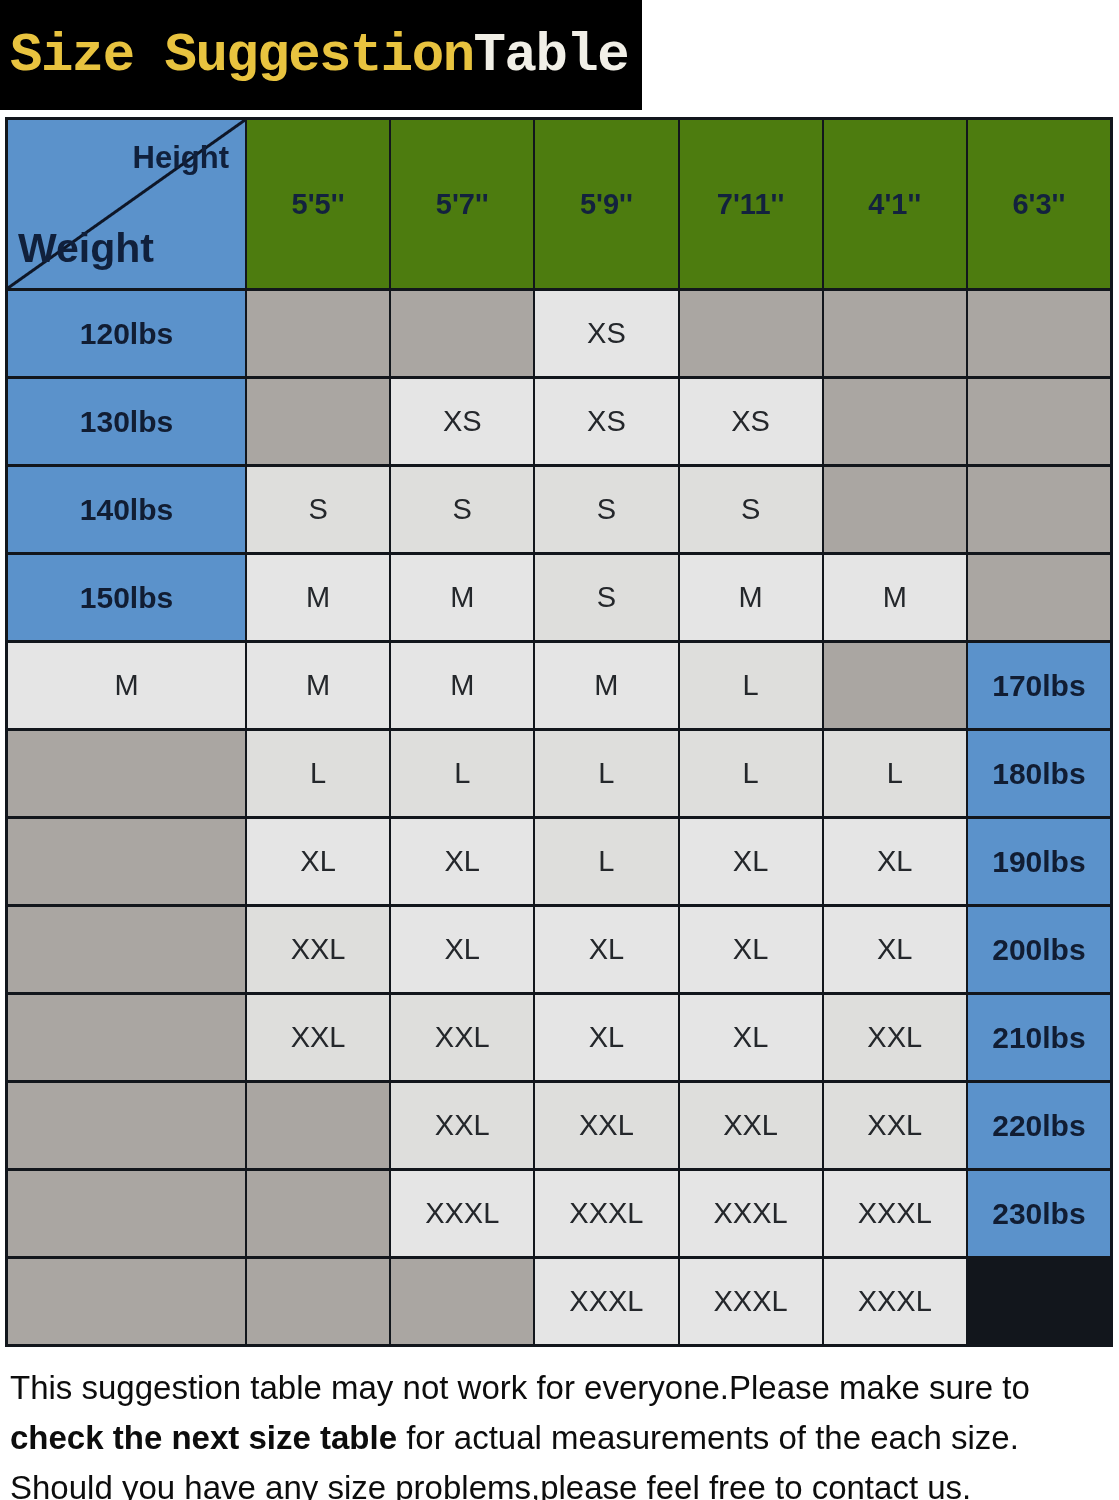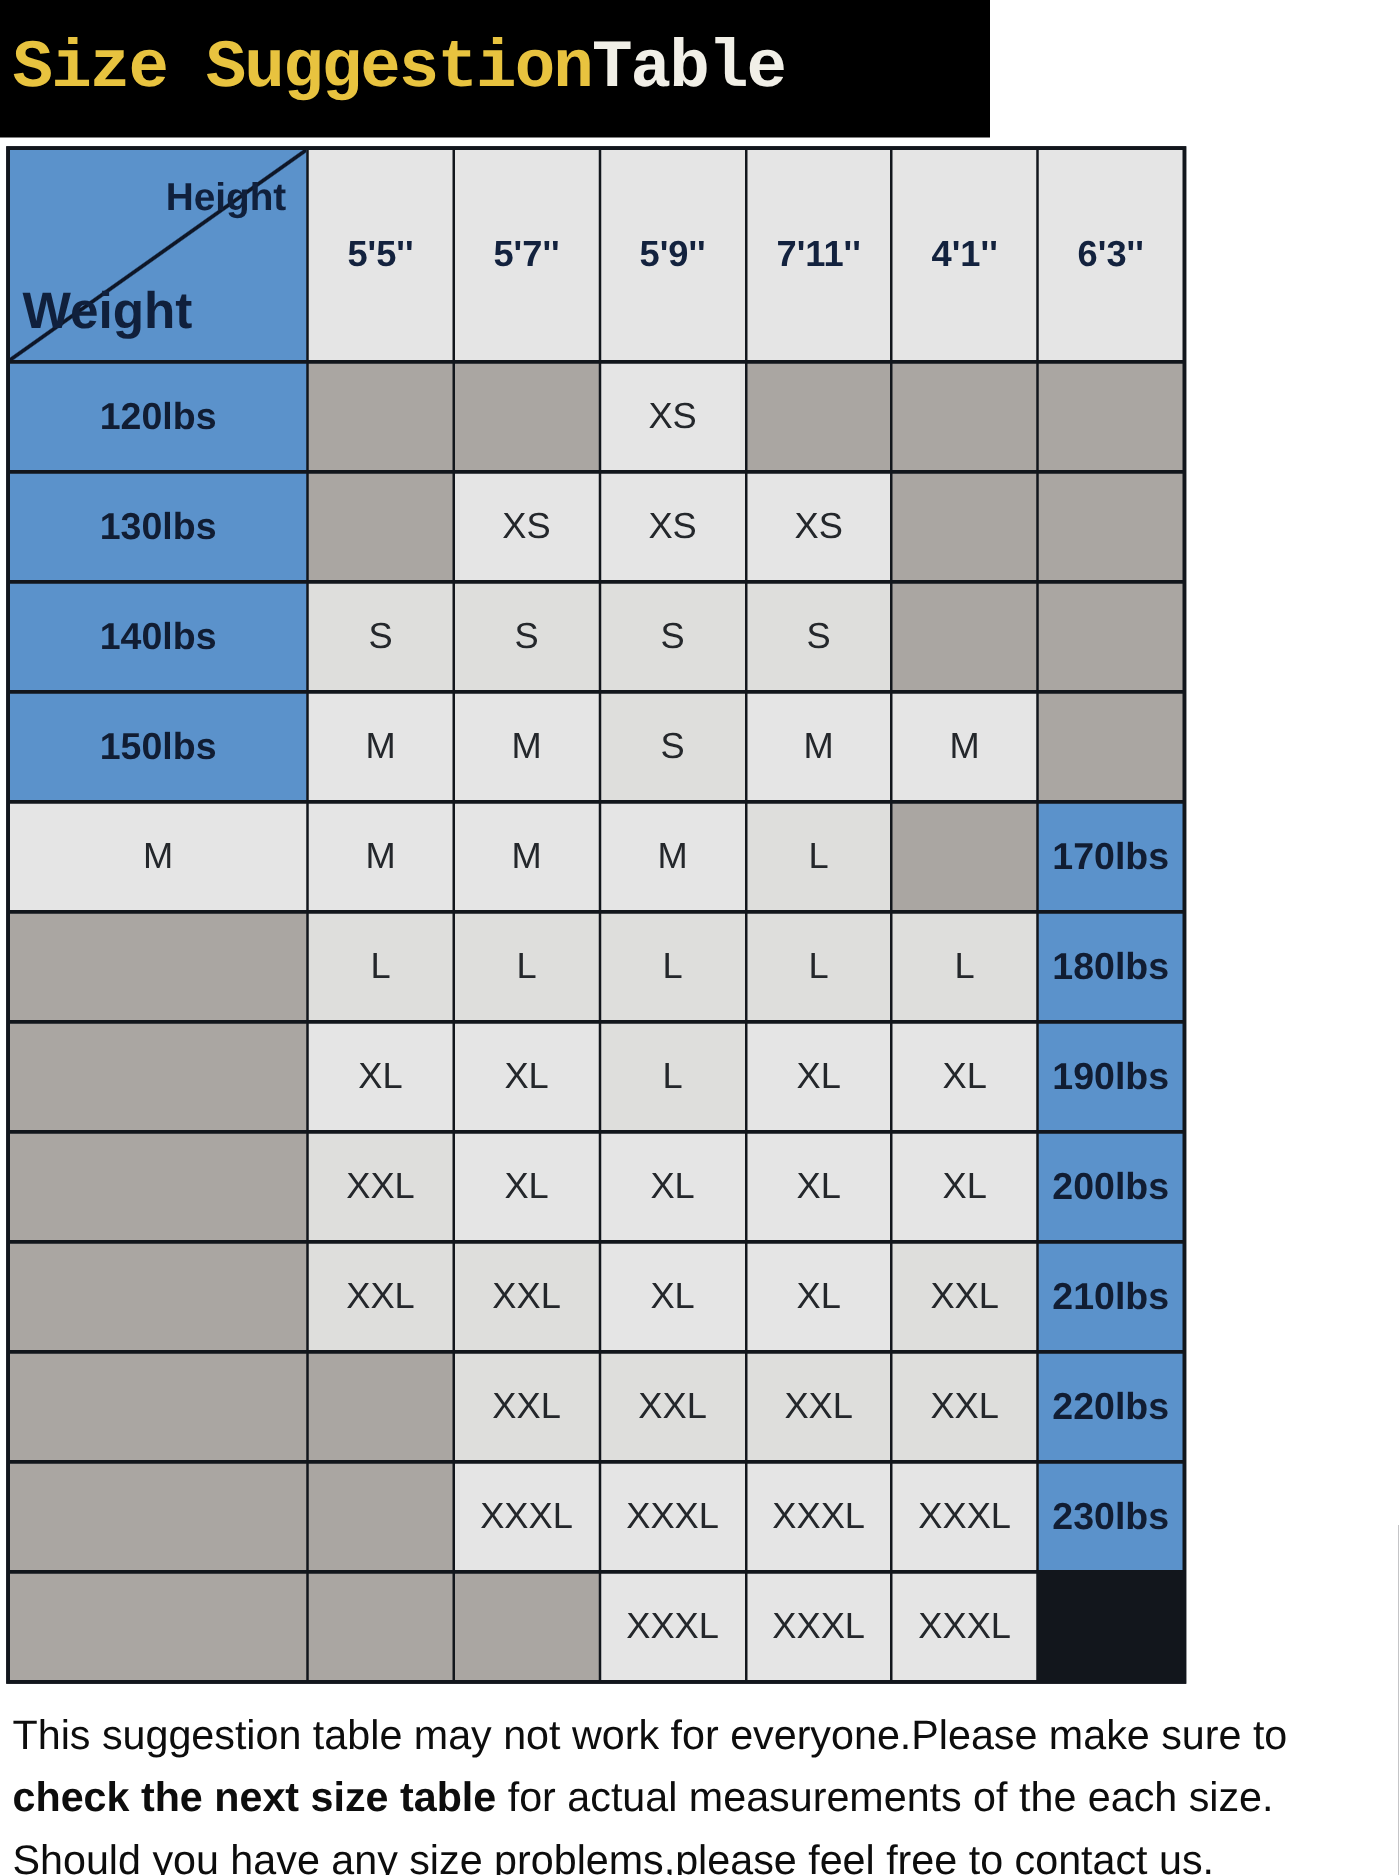--- a/index.html
+++ b/index.html
@@ -4,45 +4,45 @@
 <style>
   html,body{margin:0;padding:0;}
   body{
     width:1119px;height:1500px;
     background:#ffffff;
     font-family:"Liberation Sans",sans-serif;
     overflow:hidden;
   }
   
   .title-bar{
-    width:792px;height:110px;
+    width:642px;height:110px;
     background:#000000;
     display:flex;align-items:center;
     padding-left:10px;box-sizing:border-box;
     font-family:"Liberation Mono",monospace;
     font-weight:bold;font-size:54px;letter-spacing:-1.5px;
     white-space:nowrap;
   }
   .t-hl{color:#e8c33f;}
   .t-rest{color:#f1efe7;}
 
   
   .size-table{
     margin:7px 6px 0 5px;
-    width:944px;
+    width:1108px;
     display:grid;
     grid-template-columns:237px repeat(6,1fr);
     grid-template-rows:168px repeat(12,85px);
     column-gap:2px;row-gap:3px;
     background:#12161c;
     border:3px solid #12161c;
     box-sizing:border-box;
   }
   .cell{display:flex;align-items:center;justify-content:center;}
-  .hdr{background:#e5e5e5;color:#13223e;font-weight:bold;font-size:29px;}
+  .hdr{background:#4d7c0f;color:#13223e;font-weight:bold;font-size:29px;}
   .wt{background:#5b92cb;color:#111d33;font-weight:bold;font-size:30px;}
   .val{font-size:29px;color:#24272b;}
   .s-empty{background:#aaa6a2;}
   .s-blue{background:#e5e5e5;}
   .s-gray{background:#dededc;}
   .corner{
     position:relative;
     background-color:#5b92cb;
     background-image:linear-gradient(to bottom right,
       rgba(14,22,39,0) calc(50% - 2px),

